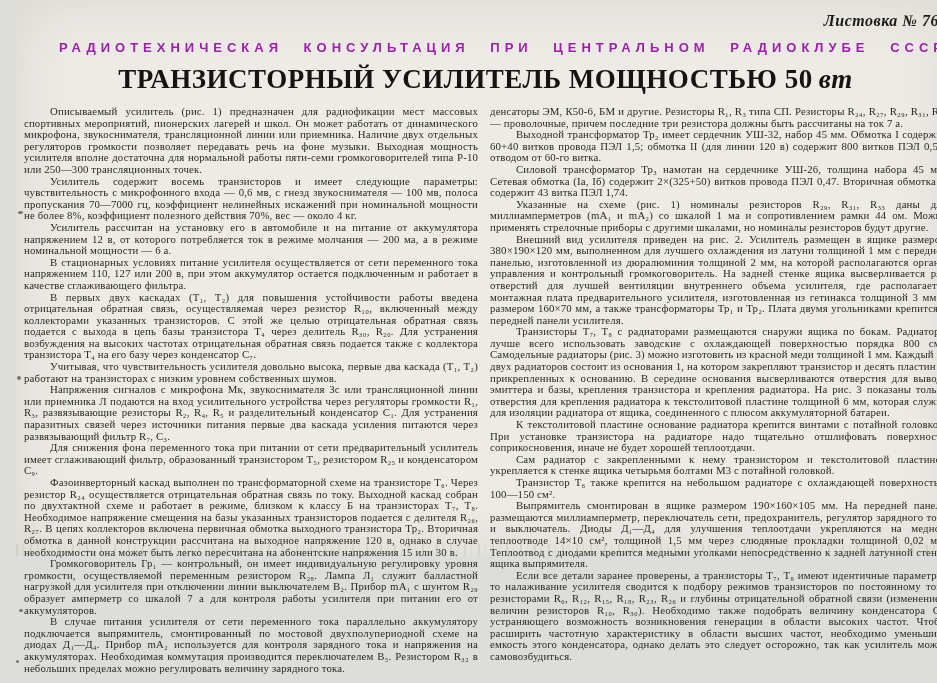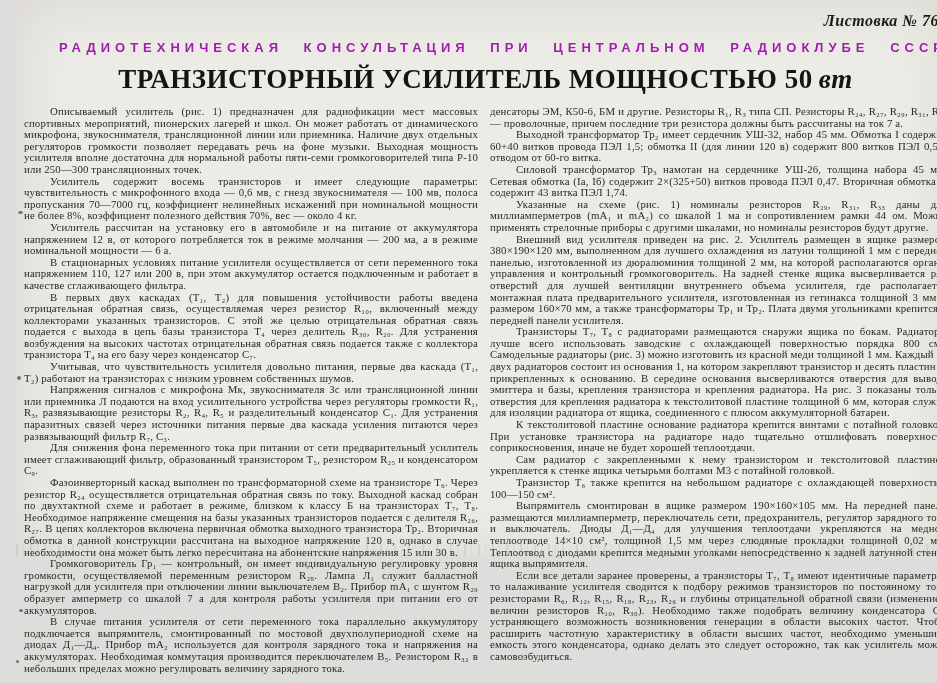--- a/index.html
+++ b/index.html
@@ -89,21 +89,21 @@
     <span>ТРАНЗИСТОРНЫЙ УСИЛИТЕЛЬ МОЩНОСТЬЮ 50</span><span class="unit">вт</span>
   </div>
 
   <div class="columns">
     <div class="col left">
         <p>Описываемый усилитель (рис. 1) предназначен для радиофикации мест массовых спортивных мероприятий, пионерских лагерей и школ. Он может работать от динамического микрофона, звукоснимателя, трансляционной линии или приемника. Наличие двух отдельных регуляторов громкости позволяет передавать речь на фоне музыки. Выходная мощность усилителя вполне достаточна для нормальной работы пяти-семи громкоговорителей типа Р-10 или 250—300 трансляционных точек.</p>
         <p>Усилитель содержит восемь транзисторов и имеет следующие параметры: чувствительность с микрофонного входа — 0,6 мв, с гнезд звукоснимателя — 100 мв, полоса пропускания 70—7000 гц, коэффициент нелинейных искажений при номинальной мощности не более 8%, коэффициент полезного действия 70%, вес — около 4 кг.</p>
         <p>Усилитель рассчитан на установку его в автомобиле и на питание от аккумулятора напряжением 12 в, от которого потребляется ток в режиме молчания — 200 ма, а в режиме номинальной мощности — 6 а.</p>
         <p>В стационарных условиях питание усилителя осуществляется от сети переменного тока напряжением 110, 127 или 200 в, при этом аккумулятор остается подключенным и работает в качестве сглаживающего фильтра.</p>
         <p>В первых двух каскадах (Т₁, Т₂) для повышения устойчивости работы введена отрицательная обратная связь, осуществляемая через резистор R₁₀, включенный между коллекторами указанных транзисторов. С этой же целью отрицательная обратная связь подается с выхода в цепь базы транзистора Т₄ через делитель R₃₀, R₂₀. Для устранения возбуждения на высоких частотах отрицательная обратная связь подается также с коллектора транзистора Т₄ на его базу через конденсатор С₇.</p>
-        <p>Учитывая, что чувствительность усилителя довольно питания, первые два каскада (Т₁, Т₂) работают на транзисторах с низким уровнем собственных шумов.</p>
+        <p>Учитывая, что чувствительность усилителя довольно высока, первые два каскада (Т₁, Т₂) работают на транзисторах с низким уровнем собственных шумов.</p>
         <p>Напряжения сигналов с микрофона Мк, звукоснимателя Зс или трансляционной линии или приемника Л подаются на вход усилительного устройства через регуляторы громкости R₁, R₃, развязывающие резисторы R₂, R₄, R₅ и разделительный конденсатор С₁. Для устранения паразитных связей через источники питания первые два каскада усиления питаются через развязывающий фильтр R₇, С₃.</p>
         <p>Для снижения фона переменного тока при питании от сети предварительный усилитель имеет сглаживающий фильтр, образованный транзистором Т₅, резистором R₂₅ и конденсатором С₉.</p>
         <p>Фазоинверторный каскад выполнен по трансформаторной схеме на транзисторе Т₆. Через резистор R₂₄ осуществляется отрицательная обратная связь по току. Выходной каскад собран по двухтактной схеме и работает в режиме, близком к классу Б на транзисторах Т₇, Т₈. Необходимое напряжение смещения на базы указанных транзисторов подается с делителя R₂₆, R₂₇. В цепях коллекторов включена первичная обмотка выходного транзистора Тр₂. Вторичная обмотка в данной конструкции рассчитана на выходное напряжение 120 в, однако в случае необходимости она может быть легко пересчитана на абонентские напряжения 15 или 30 в.</p>
         <p>Громкоговоритель Гр₁ — контрольный, он имеет индивидуальную регулировку уровня громкости, осуществляемой переменным резистором R₂₈. Лампа Л₁ служит балластной нагрузкой для усилителя при отключении линии выключателем В₂. Прибор mА₁ с шунтом R₂₉ образует амперметр со шкалой 7 а для контроля работы усилителя при питании его от аккумуляторов.</p>
         <p>В случае питания усилителя от сети переменного тока параллельно аккумулятору подключается выпрямитель, смонтированный по мостовой двухполупериодной схеме на диодах Д₁—Д₄. Прибор mА₂ используется для контроля зарядного тока и напряжения на аккумуляторах. Необходимая коммутация производится переключателем В₅. Резистором R₃₂ в небольших пределах можно регулировать величину зарядного тока.</p>
       </div>
     <div class="col right">
         <p class="no-indent">денсаторы ЭМ, К50-6, БМ и другие. Резисторы R₁, R₃ типа СП. Резисторы R₂₄, R₂₇, R₂₉, R₃₁, R₃₂ — проволочные, причем последние три резистора должны быть рассчитаны на ток 7 а.</p>
         <p>Выходной трансформатор Тр₂ имеет сердечник УШ-32, набор 45 мм. Обмотка I содержит 60+40 витков провода ПЭЛ 1,5; обмотка II (для линии 120 в) содержит 800 витков ПЭЛ 0,5 с отводом от 60-го витка.</p>
         <p>Силовой трансформатор Тр₃ намотан на сердечнике УШ-26, толщина набора 45 мм. Сетевая обмотка (Iа, Iб) содержит 2×(325+50) витков провода ПЭЛ 0,47. Вторичная обмотка II содержит 43 витка ПЭЛ 1,74.</p>

